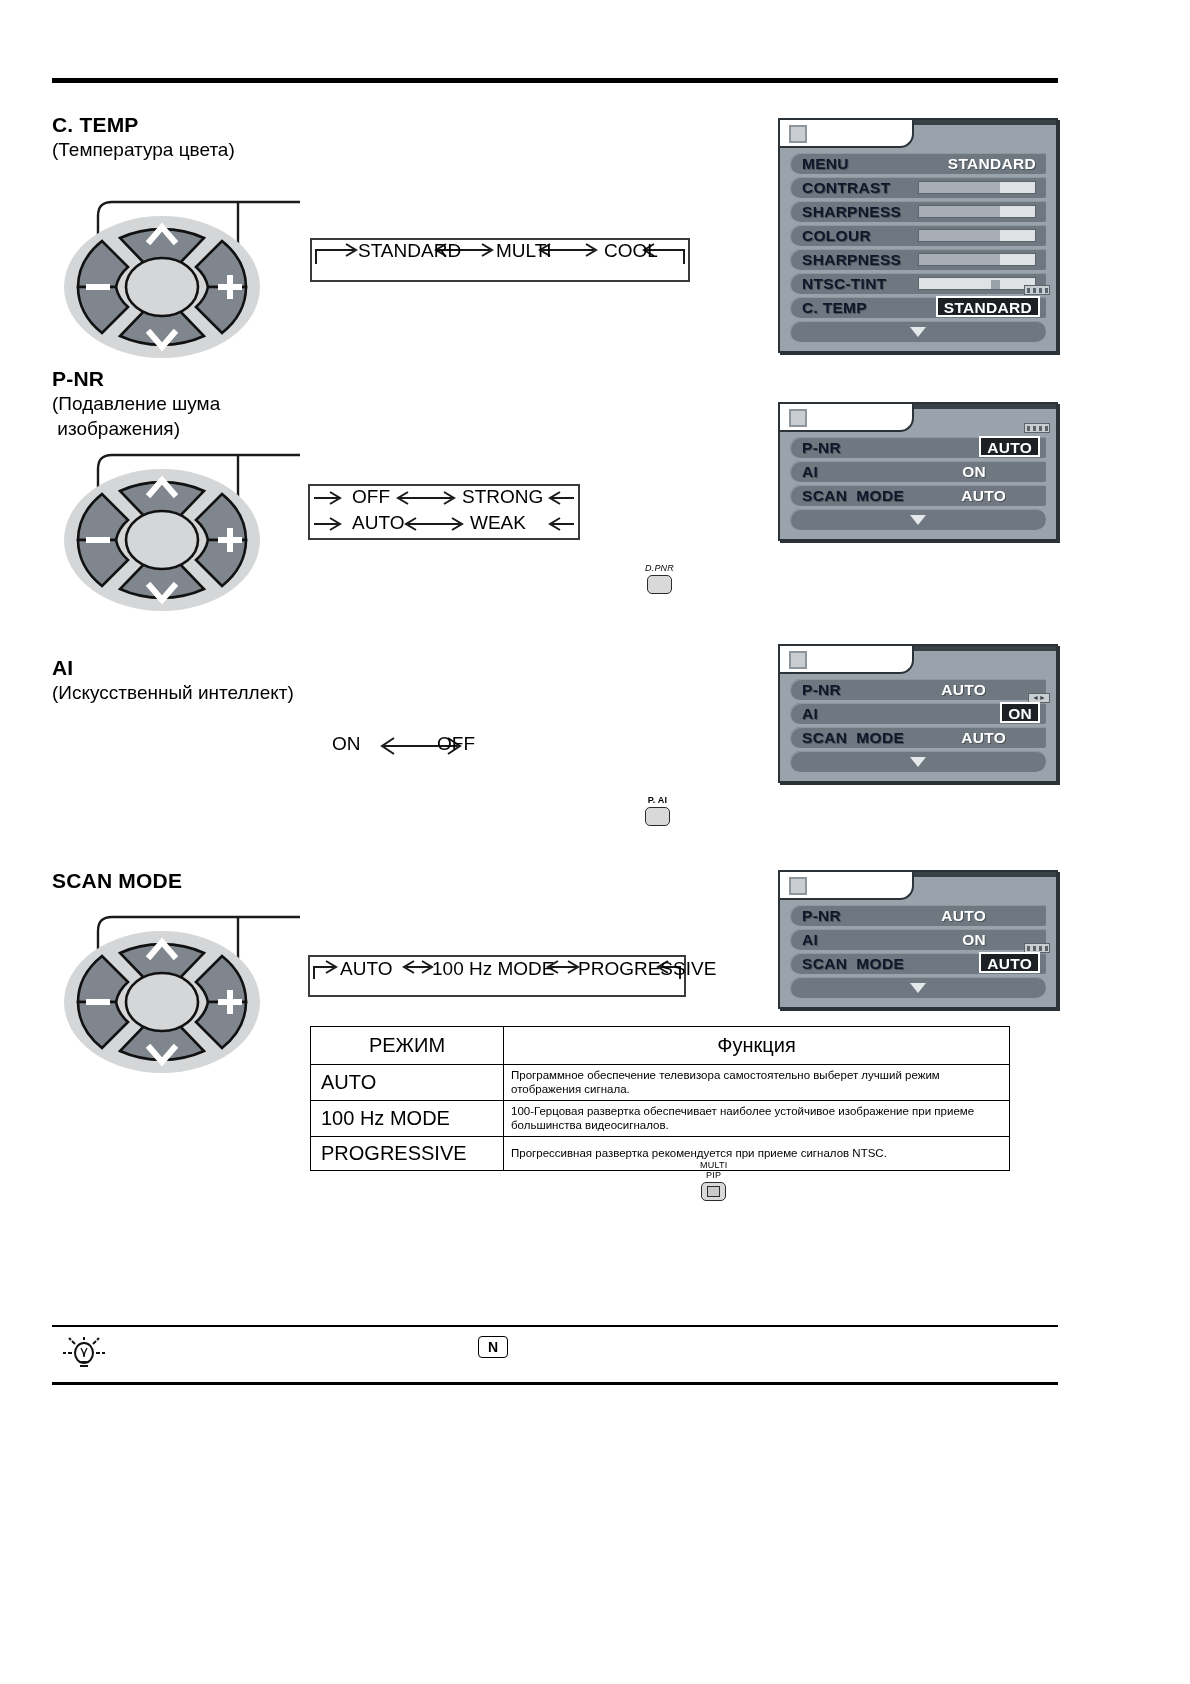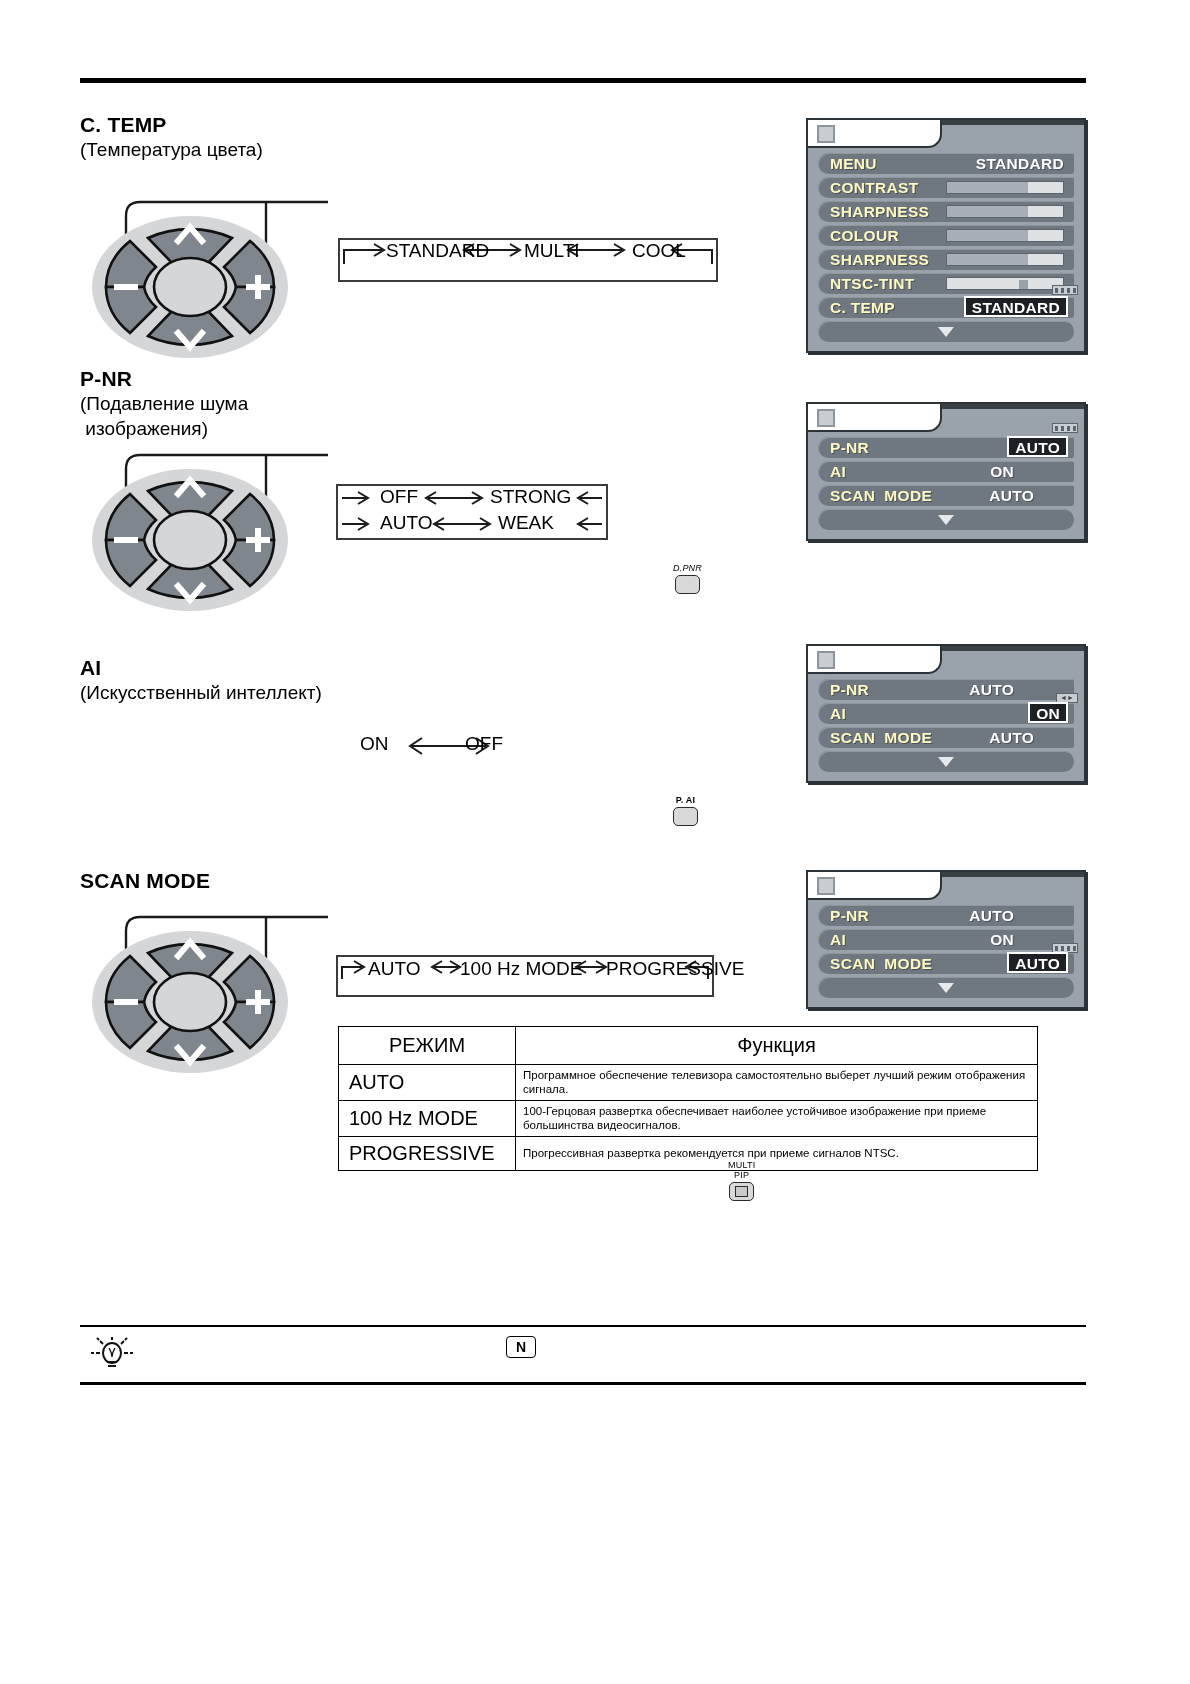--- a/index.html
+++ b/index.html
@@ -2,21 +2,21 @@
 <html><head>
 <meta charset="utf-8">
 <style>
   html,body{margin:0;padding:0;background:#fff;}
   body{
     width:1190px;height:1684px;position:relative;
     font-family:"Liberation Sans", sans-serif;
     color:#000;
     -webkit-font-smoothing:antialiased;
   }
-  .page{position:absolute;inset:0;margin-left:28px;}
+  .page{position:absolute;inset:0;}
 
   
   .rule-top{
     position:absolute;left:52px;top:78px;width:1006px;height:5px;background:#000;
   }
   .rule-foot-top{
     position:absolute;left:52px;top:1325px;width:1006px;height:2px;background:#000;
   }
   .rule-foot-bot{
     position:absolute;left:52px;top:1382px;width:1006px;height:3px;background:#000;
@@ -71,21 +71,21 @@
   .osd-tab .tabbar{
     position:absolute;left:134px;right:0;top:0;height:5px;background:#3a4146;
   }
   .osd-row{
     position:relative;height:21px;margin-bottom:3px;
     background:#6f7880;border-radius:11px 3px 3px 11px;
     display:flex;align-items:center;
     box-shadow:inset 1px 1px 0 #8f979e;
   }
   .osd-row .lbl{
-    color:#fef9c3;font-size:15.5px;font-weight:bold;letter-spacing:.3px;
+    color:#0f172a;font-size:15.5px;font-weight:bold;letter-spacing:.3px;
     margin-left:12px;white-space:pre;text-shadow:1px 1px 0 #4a5157;
   }
   .osd-row .val{
     position:absolute;right:10px;color:#fff;font-size:15.5px;font-weight:bold;
     letter-spacing:.3px;text-shadow:1px 1px 0 #4a5157;
   }
   .osd-row .val.sel{
     background:#1c2024;border:2px solid #fff;color:#fff;
     padding:0 6px;right:6px;top:-1px;line-height:19px;height:21px;
     box-sizing:border-box;text-shadow:none;
@@ -119,21 +119,21 @@
   .minibadge span{width:3px;height:5px;background:#5c646b;display:block;}
   .arrowbadge{
     position:absolute;right:8px;top:5px;width:22px;height:10px;
     background:#c9ced3;border:1px solid #5c646b;box-sizing:border-box;
     font-size:7px;line-height:8px;color:#3a4146;text-align:center;
   }
 
   
   .tbl{position:absolute;border-collapse:collapse;background:#fff;}
   .tbl td,.tbl th{border:1.5px solid #000;vertical-align:middle;}
-  .tbl th{font-weight:normal;font-size:20px;padding:7px 8px;text-align:center;}
+  .tbl th{font-weight:normal;font-size:20px;padding:7px 16px;text-align:center;}
   .tbl td.mode{font-size:20px;padding:5px 10px;text-align:left;white-space:nowrap;}
   .tbl td.desc{font-size:11.5px;line-height:13.5px;padding:4px 7px;text-align:left;}
 
   
   .bulb{position:absolute;left:60px;top:1334px;width:48px;height:42px;}
   .nbadge{
     position:absolute;left:478px;top:1336px;width:30px;height:22px;
     border:1.5px solid #000;border-radius:4px;box-sizing:border-box;
     display:flex;align-items:center;justify-content:center;
     font-size:14px;font-weight:bold;

